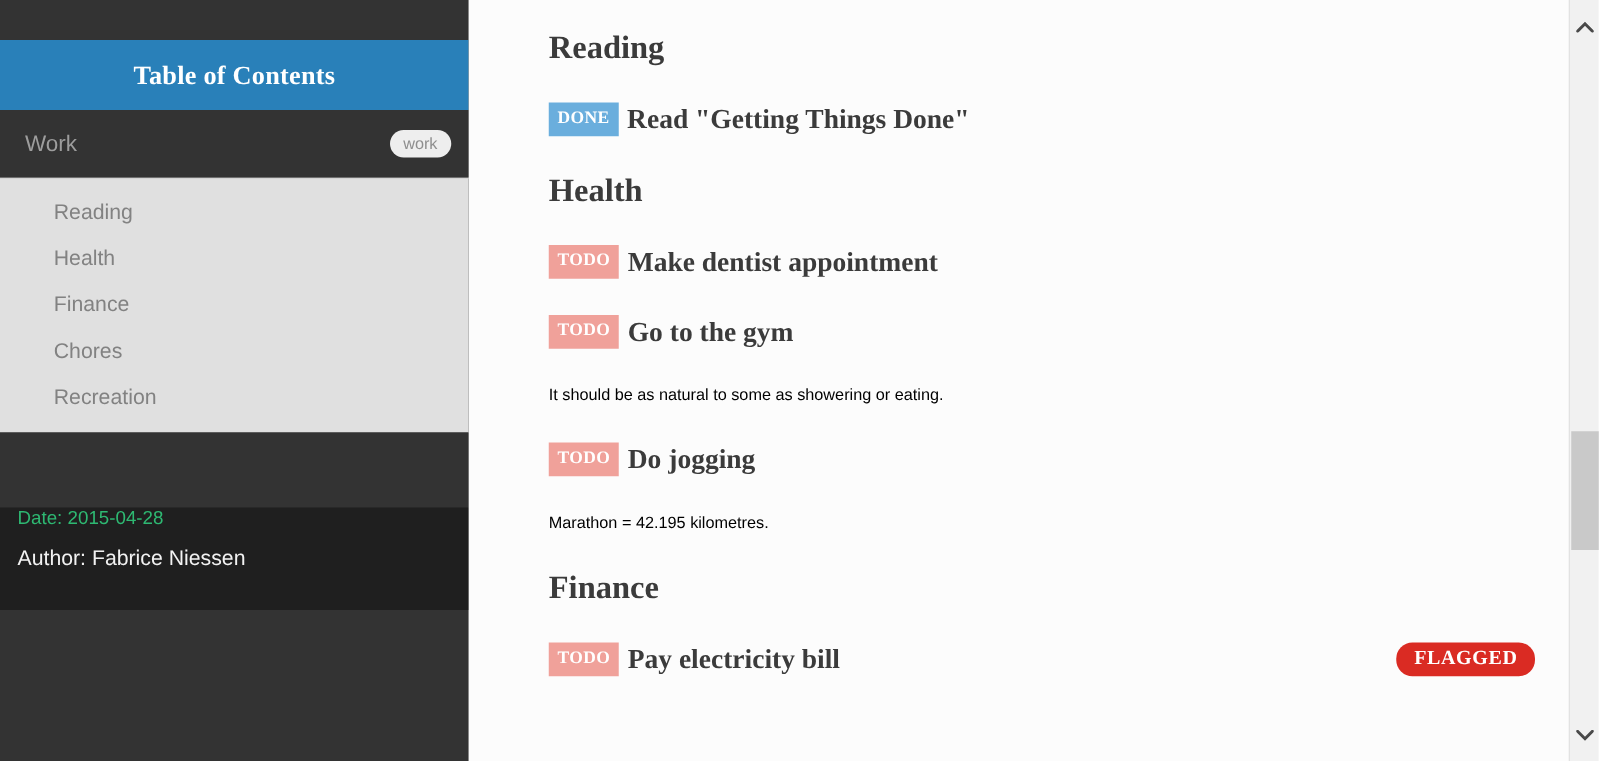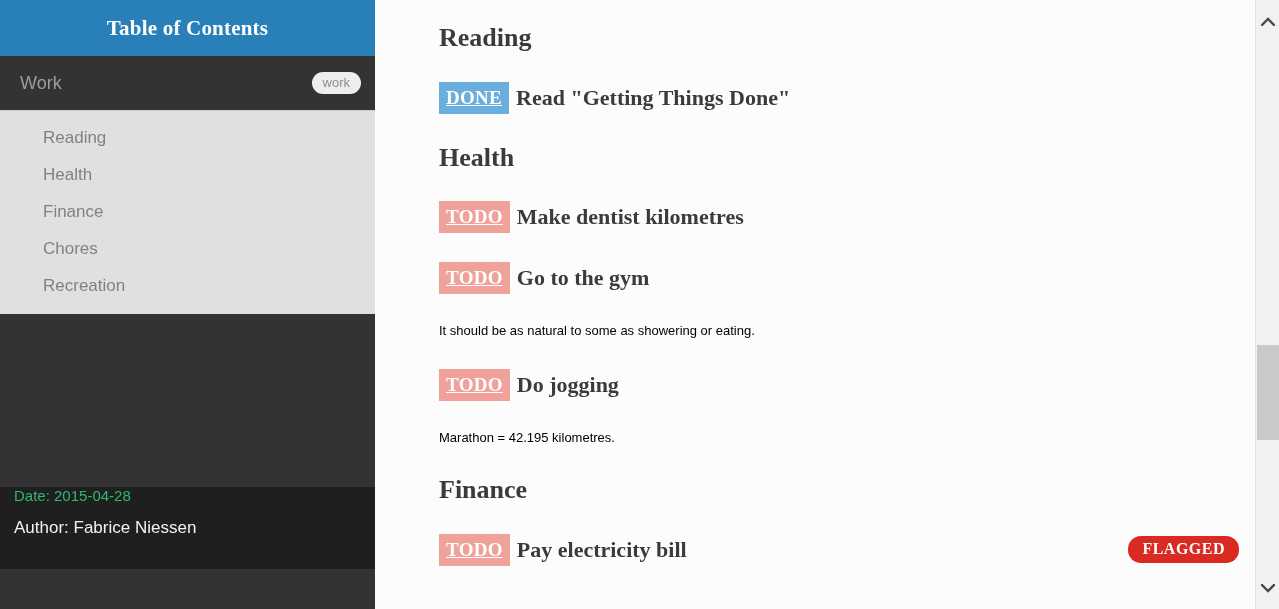--- a/index.html
+++ b/index.html
@@ -127,21 +127,22 @@
   }
   .footer-author {
     color: #f2f2f2;
     font-size: 17px;
     line-height: 1;
   }
 
   .sidebar-inner {
     display: flex;
     flex-direction: column;
-    height: 569px;
+    height: 456px;
+    margin-top: 32px;
   }
 
   
   .content-wrap {
     position: relative;
     flex: 1 1 auto;
     height: 609px;
     background: #fcfcfc;
     overflow: hidden;
   }
@@ -165,28 +166,27 @@
   .task-line {
     display: flex;
     align-items: center;
     margin: 29px 0 0 0;
     position: relative;
   }
 
   .kw {
     font-family: "Liberation Serif", serif;
     font-weight: bold;
-    font-size: 19px;
+    font-size: 14px;
     line-height: 1;
     color: #ffffff;
     padding: 6px 7px 7px 7px;
     margin-right: 7px;
     display: inline-block;
     letter-spacing: 0.3px;
-    text-decoration: underline;
   }
   .kw-todo { background: #f0a19a; }
   .kw-done { background: #6aaedd; }
 
   .task-title {
     font-family: "Liberation Serif", serif;
     font-weight: bold;
     font-size: 22px;
     color: #3b3b3b;
     line-height: 1.1;
@@ -195,21 +195,21 @@
   .para {
     font-family: "Liberation Sans", sans-serif;
     font-size: 13px;
     color: #000000;
     margin: 28px 0 0 0;
     line-height: 1.35;
   }
 
   .flag-badge {
     position: absolute;
-    right: 16px;
+    right: 27px;
     background: #da2b23;
     color: #ffffff;
     font-family: "Liberation Serif", serif;
     font-weight: bold;
     font-size: 16px;
     letter-spacing: 0.5px;
     padding: 5px 14px 6px 14px;
     border-radius: 13px;
     line-height: 1;
   }
@@ -298,21 +298,21 @@
   <main class="content-wrap">
     <div class="content" id="content-root">
         <h2 class="sec-heading first">Reading</h2>
         <div class="task-line">
           <span class="kw kw-done">DONE</span>
           <span class="task-title">Read "Getting Things Done"</span>
         </div>
         <h2 class="sec-heading heading-block">Health</h2>
         <div class="task-line">
           <span class="kw kw-todo">TODO</span>
-          <span class="task-title">Make dentist kilometres</span>
+          <span class="task-title">Make dentist appointment</span>
         </div>
         <div class="task-line">
           <span class="kw kw-todo">TODO</span>
           <span class="task-title">Go to the gym</span>
         </div>
         <p class="para">It should be as natural to some as showering or eating.</p>
         <div class="task-line">
           <span class="kw kw-todo">TODO</span>
           <span class="task-title">Do jogging</span>
         </div>

